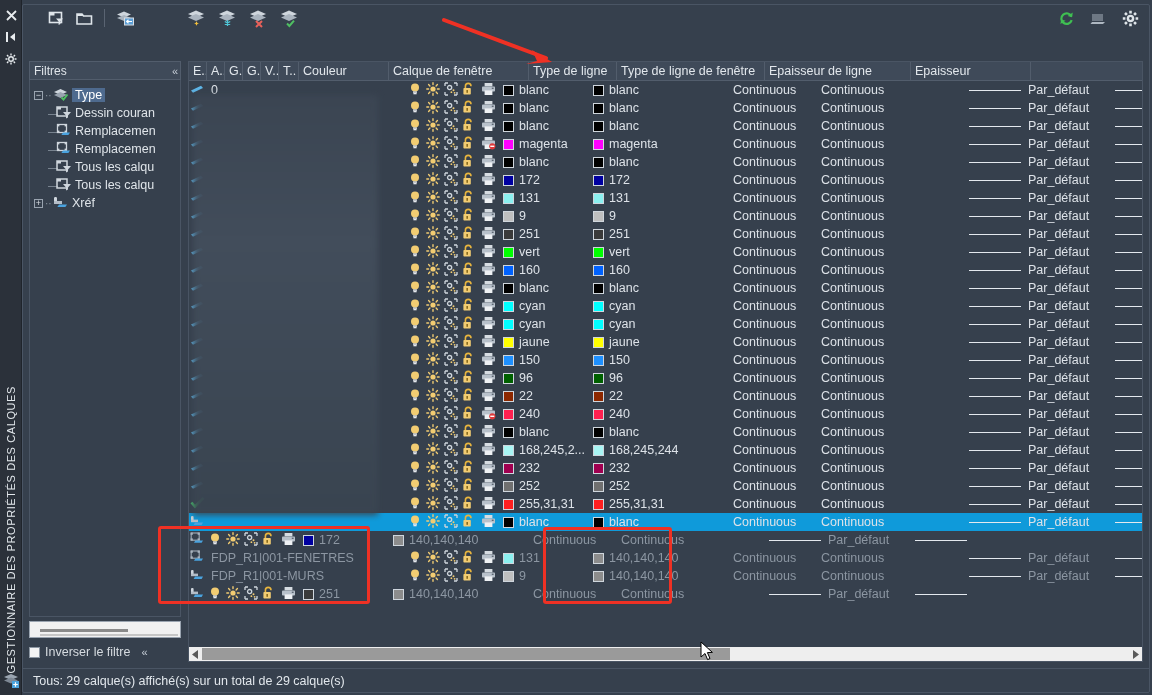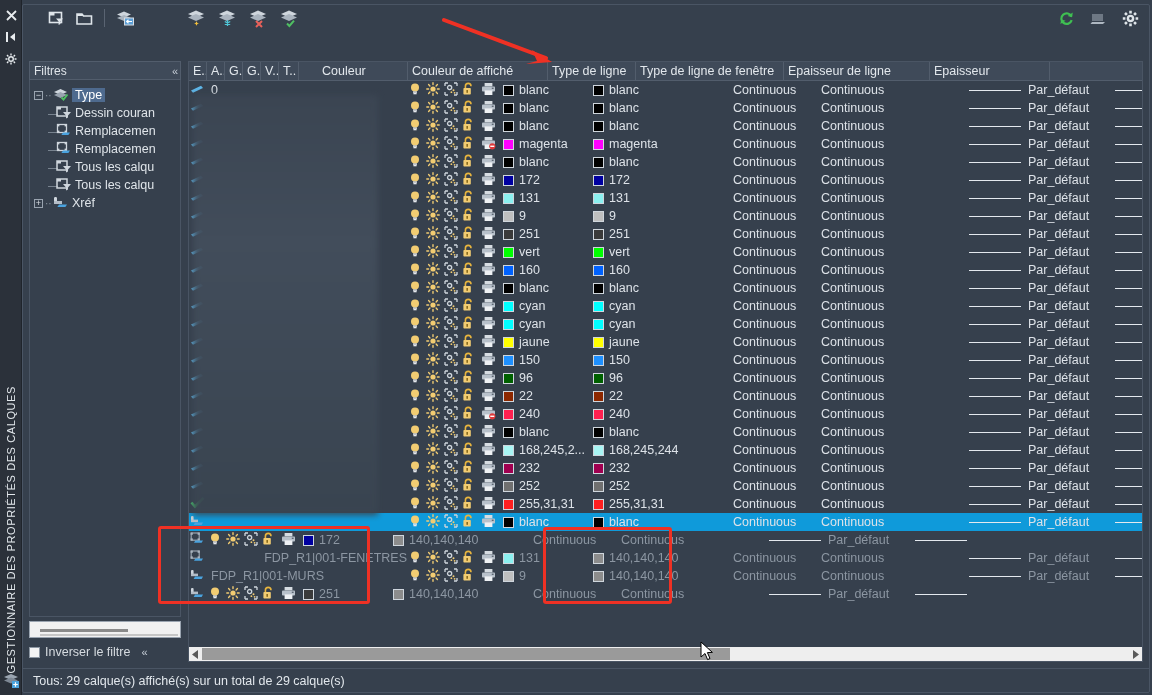--- a/index.html
+++ b/index.html
@@ -388,22 +388,22 @@
       </div>
 
       <div class="table">
         <div class="thead" id="thead">
             <div class="th" style="width: 18px; flex: 0 0 18px;"><span>E..</span></div>
             <div class="th" style="width: 18px; flex: 0 0 18px;"><span>A..</span></div>
             <div class="th" style="width: 18px; flex: 0 0 18px;"><span>G..</span></div>
             <div class="th" style="width: 18px; flex: 0 0 18px;"><span>G..</span></div>
             <div class="th" style="width: 18px; flex: 0 0 18px;"><span>V..</span></div>
             <div class="th" style="width: 20px; flex: 0 0 20px;"><span>T..</span></div>
-            <div class="th" style="width: 90px; flex: 0 0 90px; margin-left: 19px;"><span>Couleur</span></div>
-            <div class="th" style="width: 140px; flex: 0 0 140px;"><span>Couleur de affiché</span></div>
+            <div class="th" style="width: 90px; flex: 0 0 90px;"><span>Couleur</span></div>
+            <div class="th" style="width: 140px; flex: 0 0 140px;"><span>Calque de fenêtre</span></div>
             <div class="th" style="width: 88px; flex: 0 0 88px;"><span>Type de ligne</span></div>
             <div class="th" style="width: 148px; flex: 0 0 148px;"><span>Type de ligne de fenêtre</span></div>
             <div class="th" style="width: 146px; flex: 0 0 146px;"><span>Epaisseur de ligne</span></div>
             <div class="th" style="width: 120px; flex: 0 0 120px;"><span>Epaisseur</span></div>
           </div>
         <div class="rows" id="rows">
             <div class="row">
               <div class="cell icon-cell" style="width: 18px; flex: 0 0 18px;">
                 <span class="stateic"><svg width="14" height="12" viewBox="0 0 14 12">
                     <path d="M1 7.5 L11 2.8 L13 5 L3 9.7 Z" fill="#5eb6e8"></path>
@@ -2337,21 +2337,21 @@
               <div class="cell icon-cell" style="width: 18px; flex: 0 0 18px;">
                 <span class="stateic"><svg width="15" height="13" viewBox="0 0 15 13">
                     <rect x="1.2" y="1" width="8" height="7.2" fill="none" stroke="#9aa4b0" stroke-width="1.2"></rect>
                     <rect x="0.6" y="0.6" width="2.2" height="2.2" fill="#aab4bf"></rect>
                     <rect x="7.6" y="0.6" width="2.2" height="2.2" fill="#aab4bf"></rect>
                     <rect x="0.6" y="6.4" width="2.2" height="2.2" fill="#aab4bf"></rect>
                     <rect x="7.6" y="6.4" width="2.2" height="2.2" fill="#aab4bf"></rect>
                     <path d="M5.4 8.4 L13 8.4 L11.6 10.8 L4 10.8 Z" fill="#4aa3df"></path>
                   </svg></span>
               </div>
-              <div class="cell" style="width: 200px; flex: 0 0 200px; justify-content: flex-end;">
+              <div class="cell" style="width: 200px; flex: 0 0 200px;">
                 <span class="dimmed">FDP_R1|001-FENETRES</span>
               </div>
               <div class="cell icon-cell" style="width: 18px; flex: 0 0 18px;">
                 <span class="stateic"><svg width="14" height="14" viewBox="0 0 14 14">
                     <circle cx="7" cy="5.6" r="4" fill="#f2cc72"></circle>
                     <rect x="5" y="9.4" width="4" height="1.4" fill="#e6e9ed"></rect>
                     <rect x="5.4" y="11" width="3.2" height="1.3" fill="#e6e9ed"></rect>
                   </svg></span>
               </div>
               <div class="cell icon-cell" style="width: 18px; flex: 0 0 18px;">

